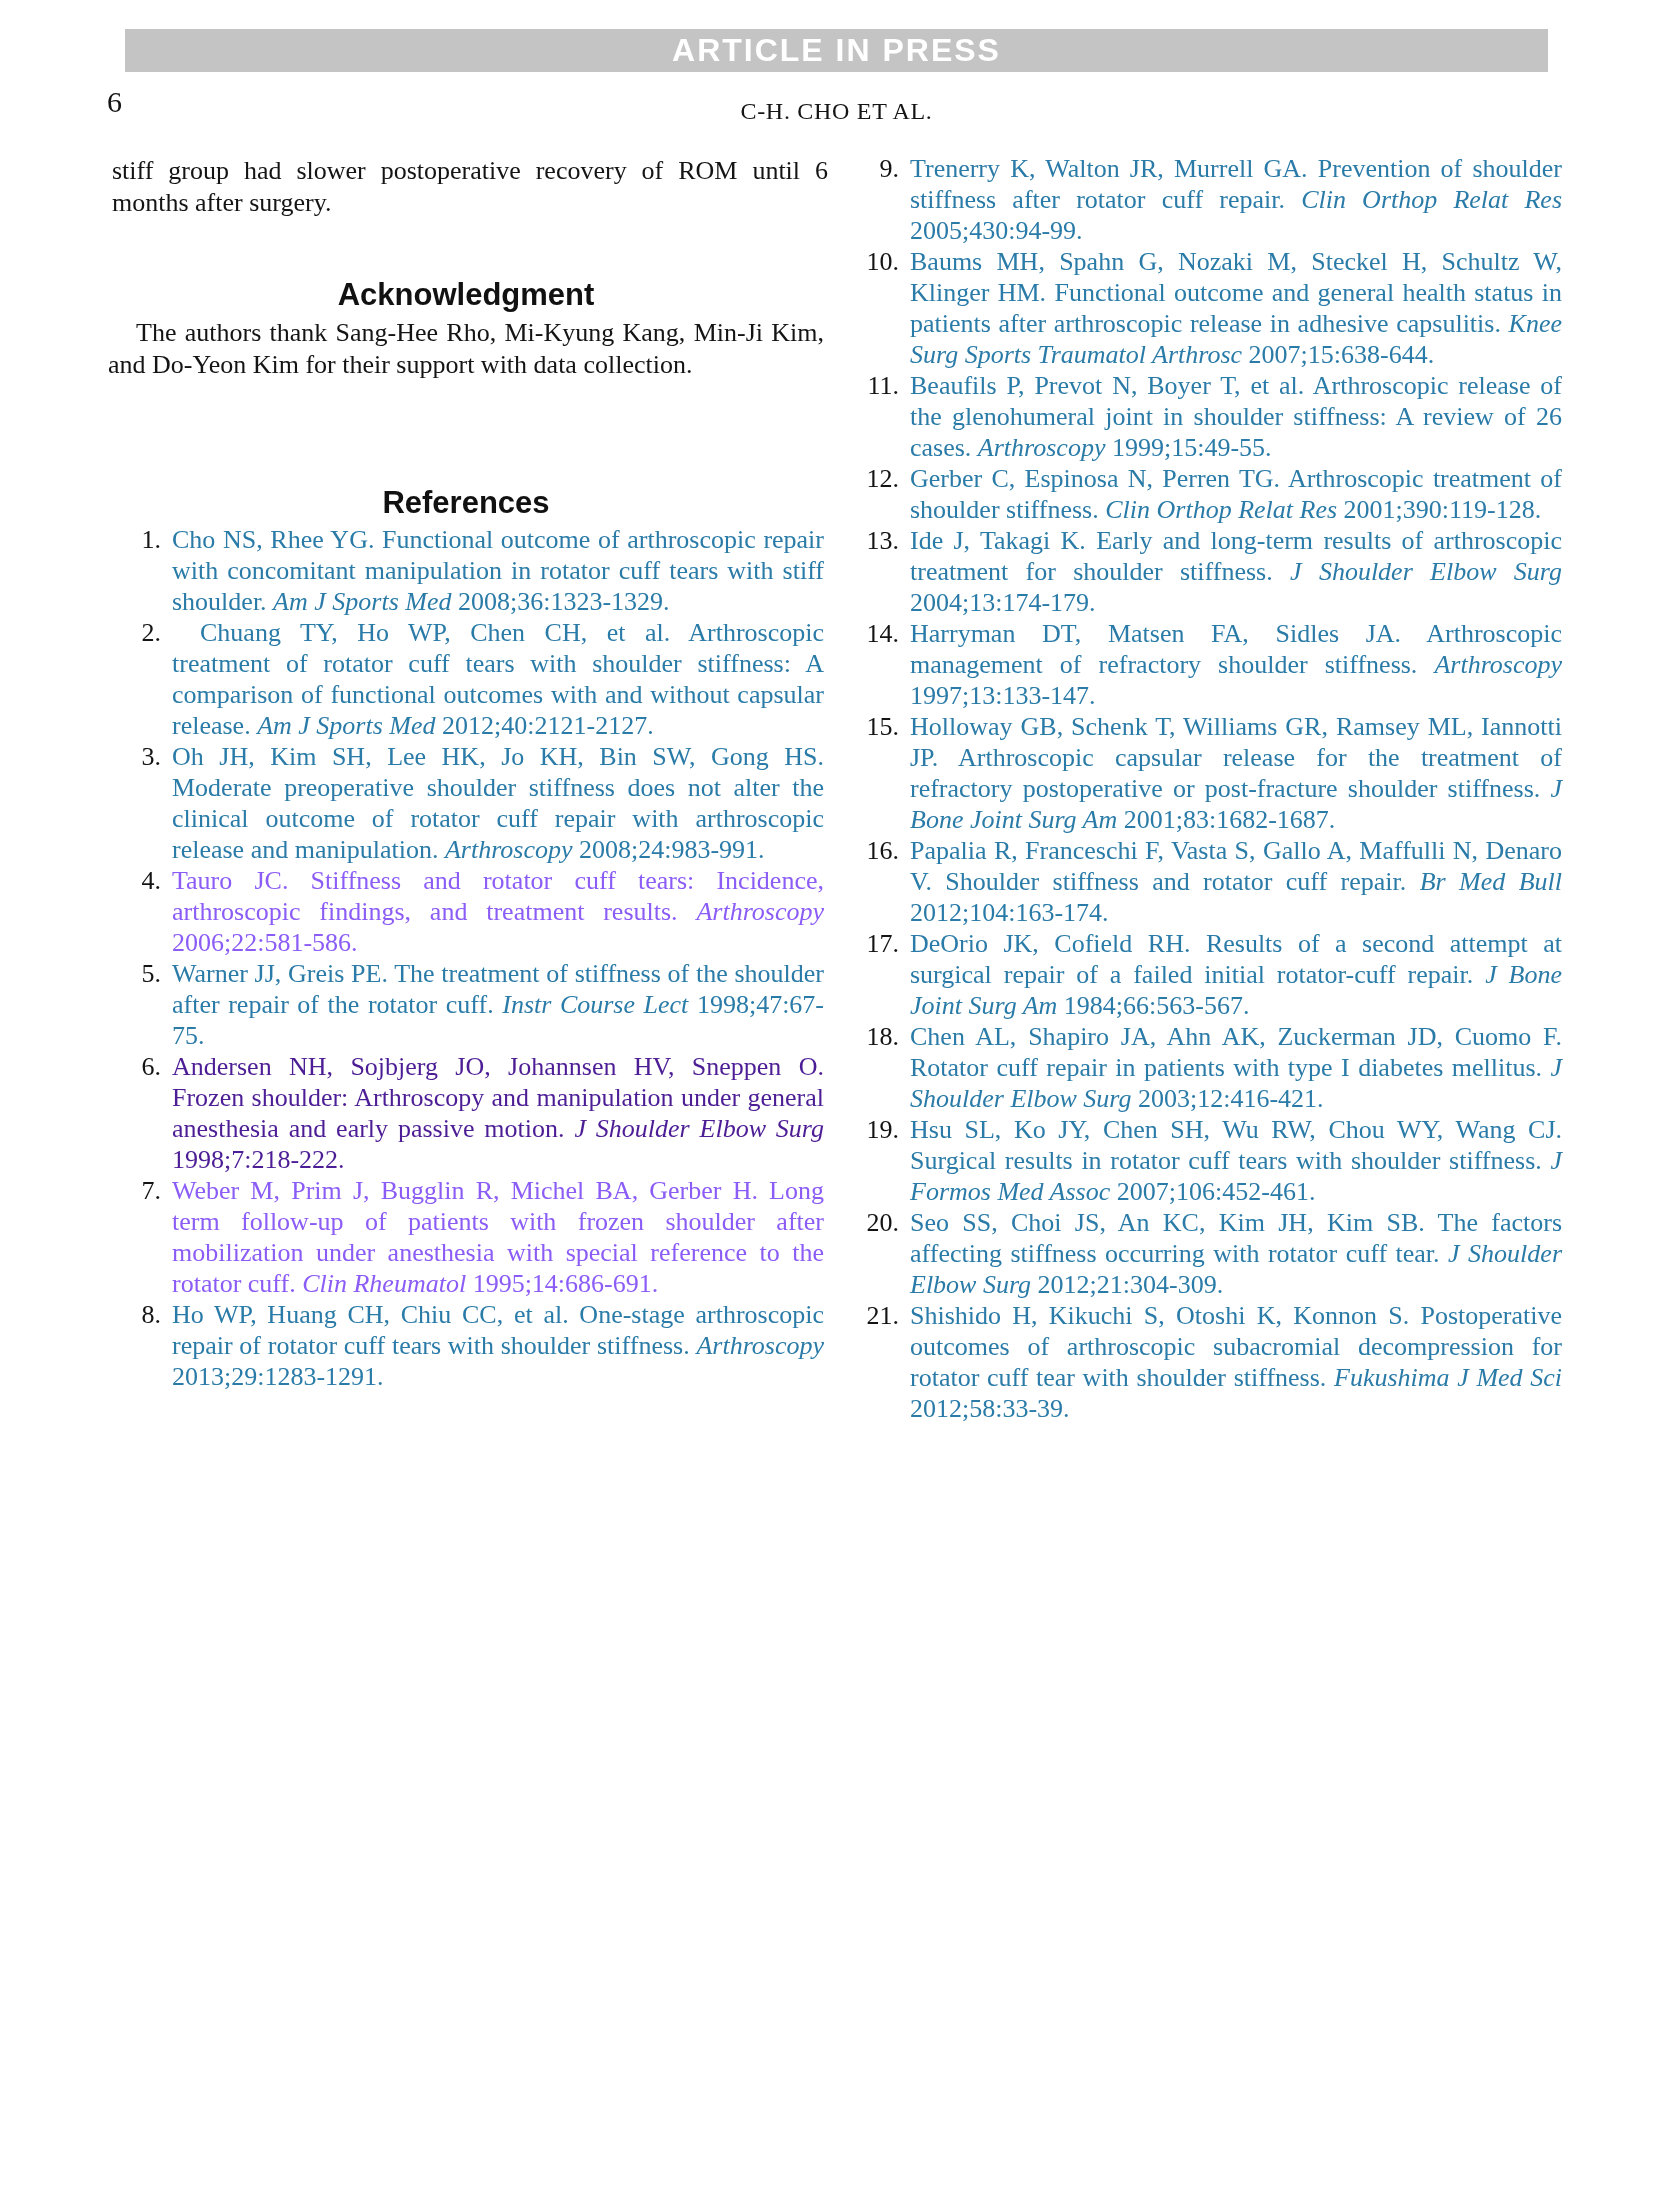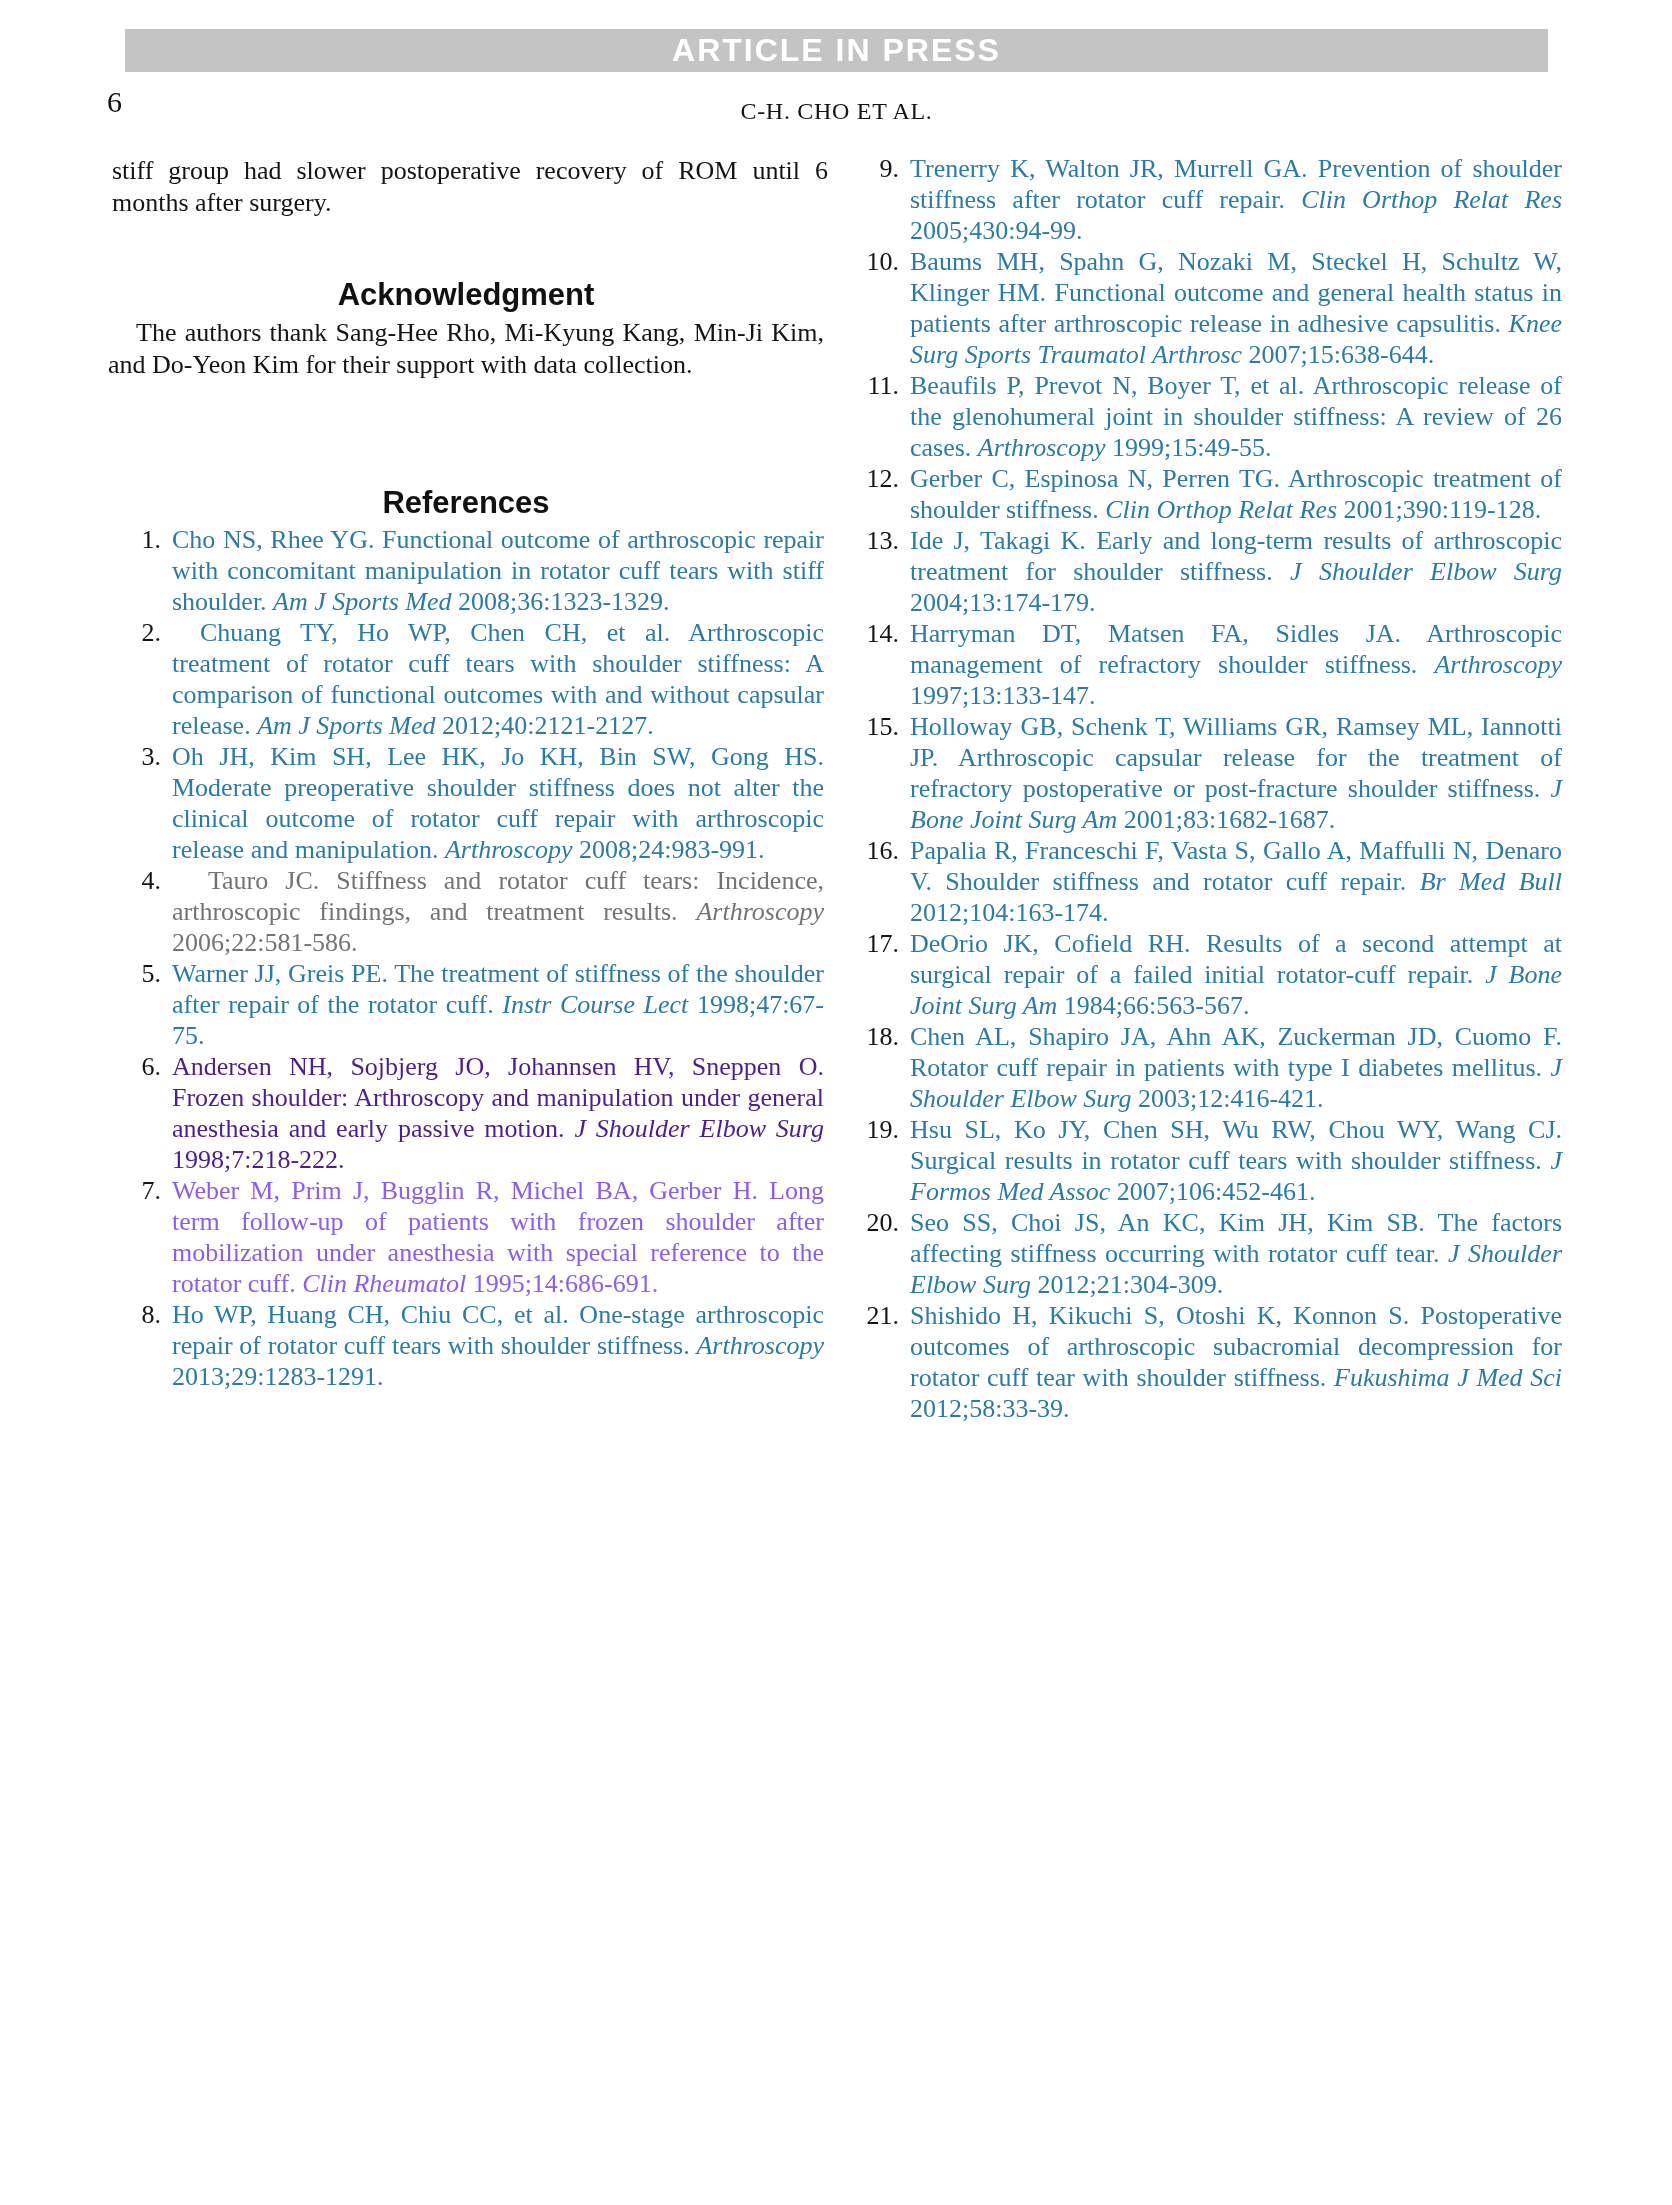--- a/index.html
+++ b/index.html
@@ -140,21 +140,21 @@
 
   <h2 class="ack-heading">Acknowledgment</h2>
   <p class="ack-para">The authors thank Sang-Hee Rho, Mi-Kyung Kang, Min-Ji Kim, and Do-Yeon Kim for their support with data collection.</p>
 
   <h2 class="refs-heading">References</h2>
 
   <div class="refs refs-left">
       <div class="ref-item"><span class="ref-num">1.</span><span class="ref-text" style="color: rgb(42, 123, 168);"><span>Cho NS, Rhee YG. Functional outcome of arthroscopic repair with concomitant manipulation in rotator cuff tears with stiff shoulder. </span><span class="it">Am J Sports Med</span><span> 2008;36:1323-1329.</span></span></div>
       <div class="ref-item"><span class="ref-num">2.</span><span class="ref-text" style="color: rgb(42, 123, 168); margin-left: 28px;"><span>Chuang TY, Ho WP, Chen CH, et al. Arthroscopic treatment of rotator cuff tears with shoulder stiffness: A comparison of functional outcomes with and without capsular release. </span><span class="it">Am J Sports Med</span><span> 2012;40:2121-2127.</span></span></div>
       <div class="ref-item"><span class="ref-num">3.</span><span class="ref-text" style="color: rgb(42, 123, 168);"><span>Oh JH, Kim SH, Lee HK, Jo KH, Bin SW, Gong HS. Moderate preoperative shoulder stiffness does not alter the clinical outcome of rotator cuff repair with arthroscopic release and manipulation. </span><span class="it">Arthroscopy</span><span> 2008;24:983-991.</span></span></div>
-      <div class="ref-item"><span class="ref-num">4.</span><span class="ref-text" style="color: #737373; margin-left: 36px;"><span>Tauro JC. Stiffness and rotator cuff tears: Incidence, arthroscopic findings, and treatment results. </span><span class="it">Arthroscopy</span><span> 2006;22:581-586.</span></span></div>
+      <div class="ref-item"><span class="ref-num">4.</span><span class="ref-text" style="color: #8b5cf6;"><span>Tauro JC. Stiffness and rotator cuff tears: Incidence, arthroscopic findings, and treatment results. </span><span class="it">Arthroscopy</span><span> 2006;22:581-586.</span></span></div>
       <div class="ref-item"><span class="ref-num">5.</span><span class="ref-text" style="color: rgb(42, 123, 168);"><span>Warner JJ, Greis PE. The treatment of stiffness of the shoulder after repair of the rotator cuff. </span><span class="it">Instr Course Lect</span><span> 1998;47:67-75.</span></span></div>
       <div class="ref-item"><span class="ref-num">6.</span><span class="ref-text" style="color: #4c1d95;"><span>Andersen NH, Sojbjerg JO, Johannsen HV, Sneppen O. Frozen shoulder: Arthroscopy and manipulation under general anesthesia and early passive motion. </span><span class="it">J Shoulder Elbow Surg</span><span> 1998;7:218-222.</span></span></div>
       <div class="ref-item"><span class="ref-num">7.</span><span class="ref-text" style="color: #8b5cf6;"><span>Weber M, Prim J, Bugglin R, Michel BA, Gerber H. Long term follow-up of patients with frozen shoulder after mobilization under anesthesia with special reference to the rotator cuff. </span><span class="it">Clin Rheumatol</span><span> 1995;14:686-691.</span></span></div>
       <div class="ref-item"><span class="ref-num">8.</span><span class="ref-text" style="color: rgb(42, 123, 168);"><span>Ho WP, Huang CH, Chiu CC, et al. One-stage arthroscopic repair of rotator cuff tears with shoulder stiffness. </span><span class="it">Arthroscopy</span><span> 2013;29:1283-1291.</span></span></div>
     </div>
   <div class="refs refs-right">
       <div class="ref-item"><span class="ref-num">9.</span><span class="ref-text" style="color: rgb(42, 123, 168);"><span>Trenerry K, Walton JR, Murrell GA. Prevention of shoulder stiffness after rotator cuff repair. </span><span class="it">Clin Orthop Relat Res</span><span> 2005;430:94-99.</span></span></div>
       <div class="ref-item"><span class="ref-num">10.</span><span class="ref-text" style="color: rgb(42, 123, 168);"><span>Baums MH, Spahn G, Nozaki M, Steckel H, Schultz W, Klinger HM. Functional outcome and general health status in patients after arthroscopic release in adhesive capsulitis. </span><span class="it">Knee Surg Sports Traumatol Arthrosc</span><span> 2007;15:638-644.</span></span></div>
       <div class="ref-item"><span class="ref-num">11.</span><span class="ref-text" style="color: rgb(42, 123, 168);"><span>Beaufils P, Prevot N, Boyer T, et al. Arthroscopic release of the glenohumeral joint in shoulder stiffness: A review of 26 cases. </span><span class="it">Arthroscopy</span><span> 1999;15:49-55.</span></span></div>
       <div class="ref-item"><span class="ref-num">12.</span><span class="ref-text" style="color: rgb(42, 123, 168);"><span>Gerber C, Espinosa N, Perren TG. Arthroscopic treatment of shoulder stiffness. </span><span class="it">Clin Orthop Relat Res</span><span> 2001;390:119-128.</span></span></div>

